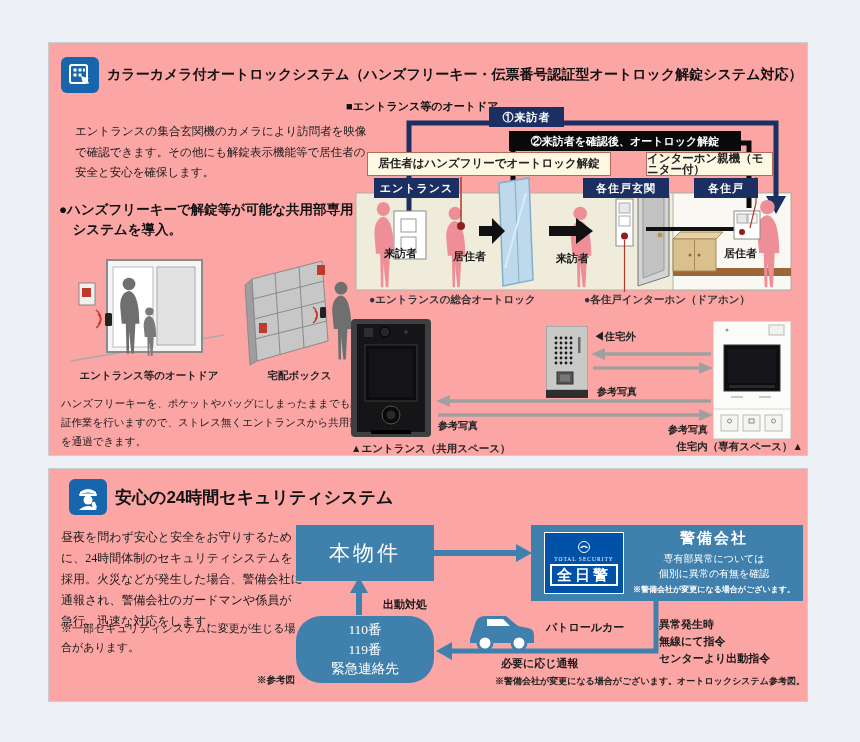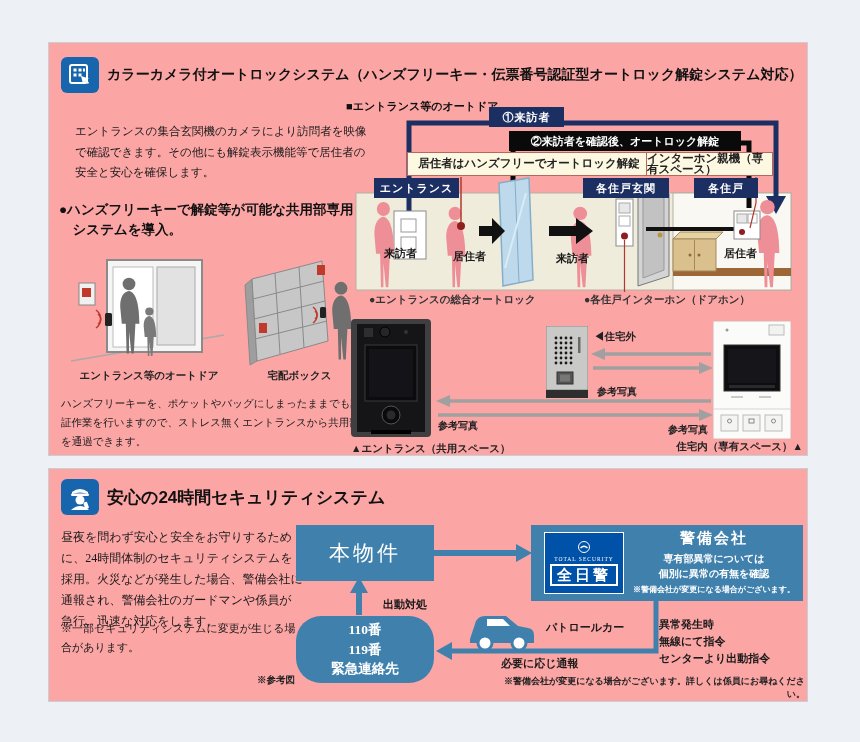--- a/index.html
+++ b/index.html
@@ -6,21 +6,21 @@
   body{
     width:860px;height:742px;
     background:#edf1f5;
     font-family:"Liberation Sans",sans-serif;
     position:relative;
     color:#1a1a1a;
     overflow:hidden;
   }
   .page{position:absolute;inset:0;}
   .abs{position:absolute;}
-  .pre{white-space:pre-line;font-weight:bold;}
+  .pre{white-space:pre-line;}
   .panel{
     position:absolute;background:#fca5a5;
     border:1px solid #c9ced4;
     box-sizing:border-box;
   }
   #panel1{left:48px;top:42px;width:760px;height:414px;}
   #panel2{left:48px;top:468px;width:760px;height:234px;}
   .hdr{position:absolute;display:flex;align-items:center;gap:8px;}
   .hdr-icon{
     width:38px;height:36px;border-radius:6px;background:#1766ad;
@@ -187,22 +187,22 @@
       <rect x="383" y="103" width="26" height="28" fill="#fff" stroke="#8a8a8a"></rect>
       <rect x="386" y="106" width="10" height="9" fill="#e8e8e8" stroke="#aaa"></rect>
       <rect x="397" y="106" width="9" height="9" fill="#fff" stroke="#aaa"></rect>
       <circle cx="391" cy="124" r="3" fill="#8f1f1f"></circle>
 
       <polyline points="405,69 405,95 399,120" stroke="#b03a2e" stroke-width="1.2" fill="none"></polyline>
     </svg>
 
     <div class="abs navy-box" style="left:440px;top:64px;width:75px;height:20px;">①来訪者</div>
     <div class="abs black-box" style="left:460px;top:88px;width:232px;height:20px;">②来訪者を確認後、オートロック解錠</div>
-    <div class="abs cream-box" style="left:318px;top:109px;width:244px;height:24px;margin-left:40px;">居住者はハンズフリーでオートロック解錠</div>
-    <div class="abs cream-box" style="left:597px;top:109px;width:127px;height:24px;">インターホン親機（専有スペース）</div>
+    <div class="abs cream-box" style="left:318px;top:109px;width:244px;height:24px;">居住者はハンズフリーでオートロック解錠</div>
+    <div class="abs cream-box" style="left:597px;top:109px;width:127px;height:24px;">インターホン親機（モニター付）</div>
     <div class="abs navy-box" style="left:325px;top:135px;width:85px;height:20px;">エントランス</div>
     <div class="abs navy-box" style="left:534px;top:135px;width:86px;height:20px;">各住戸玄関</div>
     <div class="abs navy-box" style="left:645px;top:135px;width:64px;height:20px;">各住戸</div>
 
     <div class="abs scene-label" style="left:335px;top:203px;">来訪者</div>
     <div class="abs scene-label" style="left:404px;top:206px;">居住者</div>
     <div class="abs scene-label" style="left:507px;top:208px;">来訪者</div>
     <div class="abs scene-label" style="left:675px;top:203px;">居住者</div>
 
     <div class="abs legend" style="left:320px;top:250px;">●エントランスの総合オートロック</div>
@@ -286,21 +286,21 @@
       <polygon points="282,22 268,16 268,28" fill="#a0a0a0"></polygon>
       <line x1="17" y1="55" x2="280" y2="55" stroke="#a0a0a0" stroke-width="3.5"></line>
       <polygon points="5,55 19,49 19,61" fill="#a0a0a0"></polygon>
       <line x1="7" y1="69" x2="270" y2="69" stroke="#a0a0a0" stroke-width="3.5"></line>
       <polygon points="282,69 268,63 268,75" fill="#a0a0a0"></polygon>
     </svg>
   </section>
 
   <section class="panel" id="panel2">
 
-    <div class="hdr" style="left:12px;top:10px;justify-content:flex-end;">
+    <div class="hdr" style="left:20px;top:10px;justify-content:flex-end;">
       <span class="hdr-icon">
         <svg width="26" height="26" viewBox="0 0 26 26">
           <path d="M5,8 Q13,2 21,8 L21,10 Q13,7 5,10 Z" fill="#fff"></path>
           <rect x="4" y="9.5" width="18" height="2.5" rx="1.2" fill="#fff"></rect>
           <circle cx="13" cy="16" r="4.5" fill="#fff"></circle>
           <path d="M4,26 Q13,18 22,26 Z" fill="#fff"></path>
           <rect x="17" y="18" width="4" height="7" rx="1.5" fill="#fff" transform="rotate(-20 19 21)"></rect>
         </svg>
       </span>
       <span class="hdr-title" style="font-size:17px;">安心の24時間セキュリティシステム</span>
@@ -349,16 +349,16 @@
     <div class="abs flow-box pre" style="left:247px;top:147px;width:138px;height:67px;font-size:13.5px;line-height:1.45;border-radius:25px;">110番
 119番
 緊急連絡先</div>
 
     <div class="abs" style="left:497px;top:151px;font-size:11px;font-weight:bold;">パトロールカー</div>
     <div class="abs" style="left:452px;top:187px;font-size:11px;font-weight:bold;">必要に応じ通報</div>
     <div class="abs pre" style="left:610px;top:147px;font-size:11px;font-weight:bold;line-height:1.55;">異常発生時
 無線にて指令
 センターより出動指令</div>
 
-    <div class="abs note-small" style="left:438px;top:206px;width:318px;text-align:right;">※警備会社が変更になる場合がございます。詳しくは係員にお尋ねください。</div>
+    <div class="abs note-small" style="left:438px;top:206px;width:318px;text-align:right;">※警備会社が変更になる場合がございます。オートロックシステム参考図。</div>
     <div class="abs note-small" style="left:208px;top:205px;font-size:9.5px;">※参考図</div>
   </section>
 </div>
 
 </body></html>

